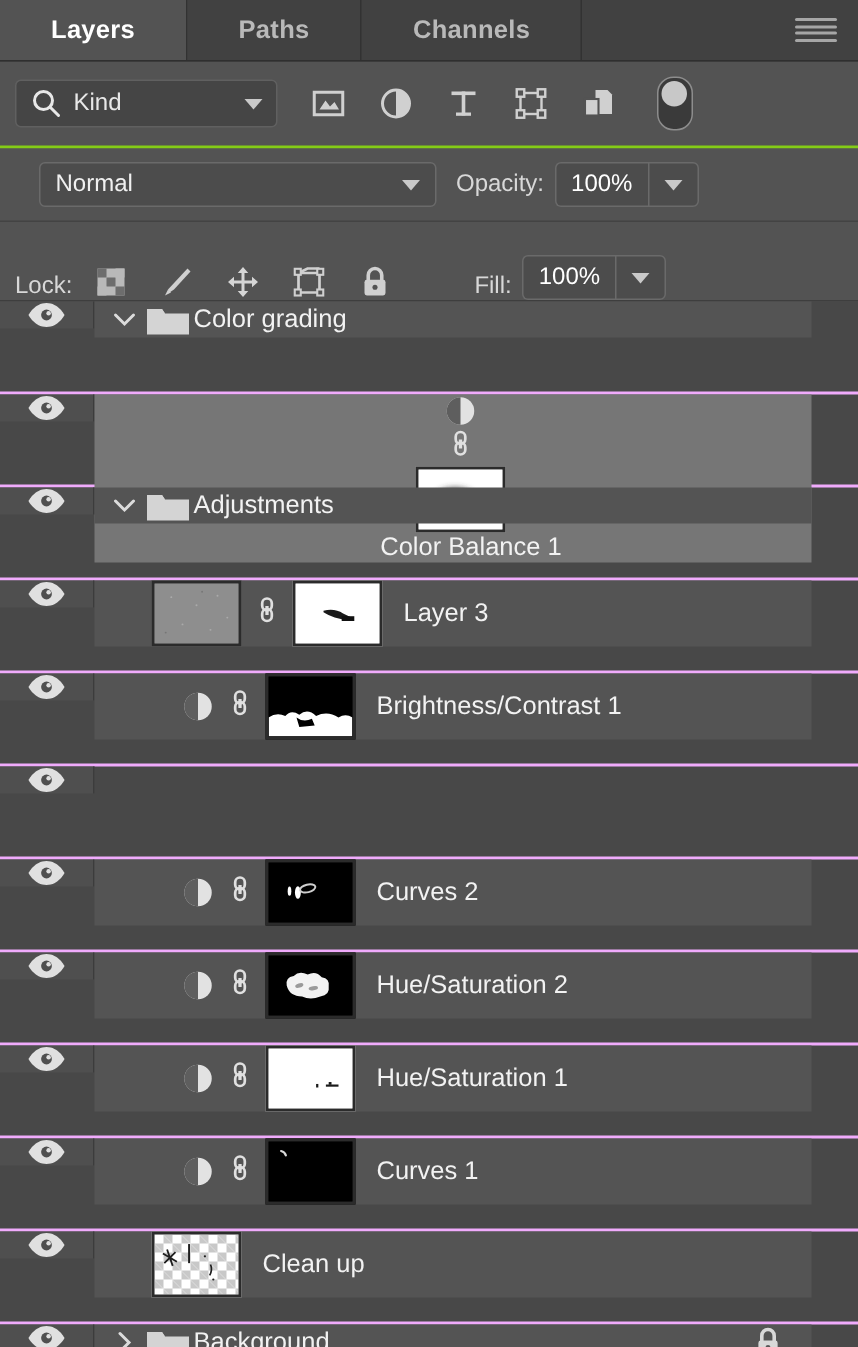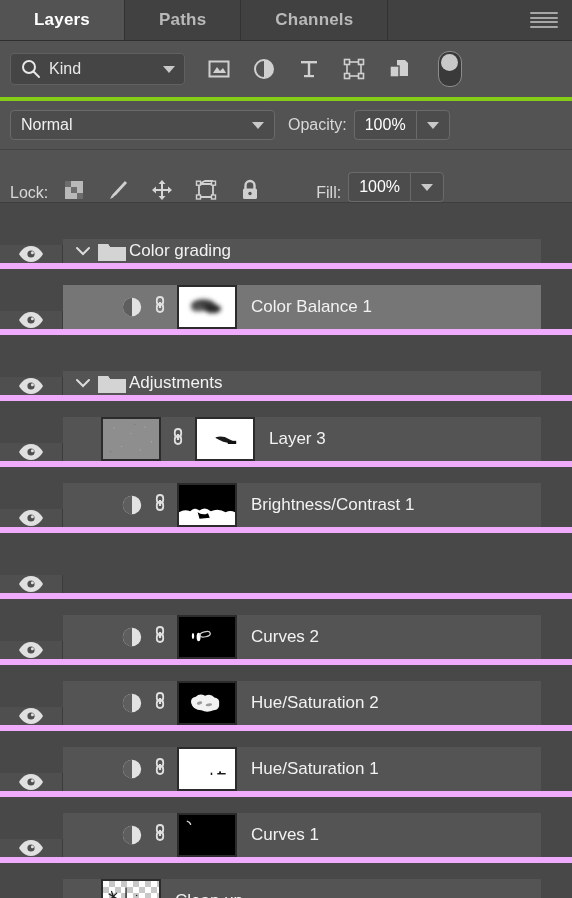--- a/index.html
+++ b/index.html
@@ -25,21 +25,21 @@
   .tabspacer{flex:1;border-right:none;}
   .hamburger{
     position:absolute;right:14px;top:12px;width:28px;height:16px;
     display:flex;flex-direction:column;justify-content:space-between;
   }
   .hamburger i{display:block;height:2px;background:#a6a6a6;border-radius:1px;}
 
   
   .filterrow{
     height:56px;background:#535353;display:flex;align-items:center;
-    padding:0 10px;border-bottom:4px solid #84cc16;
+    padding:0 10px;border-bottom:2px solid #84cc16;
   }
   .kind-select{
     width:175px;height:32px;background:#454545;border:1px solid #606060;
     border-radius:4px;display:flex;align-items:center;padding:0 8px;
     box-sizing:border-box;color:#e8e8e8;font-size:16px;position:relative;
   }
   .kind-select .lbl{margin-left:6px;}
   .chev{
     width:0;height:0;border-left:6px solid transparent;border-right:6px solid transparent;
     border-top:7px solid #c9c9c9;
@@ -52,21 +52,21 @@
     border:1px solid #8d8d8d;position:relative;margin-left:6px;
   }
   .toggle-pill .knob{
     position:absolute;left:2px;top:2px;width:17px;height:17px;border-radius:50%;
     background:#c8c8c8;
   }
 
   
   .blendrow{
     height:48px;background:#535353;display:flex;align-items:center;
-    padding:0 10px;border-bottom:1px solid #434343;
+    padding:0 26px;border-bottom:1px solid #434343;
   }
   .blend-select{
     width:265px;height:30px;background:#4c4c4c;border:1px solid #6a6a6a;
     border-radius:4px;display:flex;align-items:center;padding:0 10px;
     box-sizing:border-box;color:#f0f0f0;font-size:16px;position:relative;
   }
   .blend-select .chev{position:absolute;right:10px;}
   .fieldlabel{color:#d8d8d8;font-size:16px;margin:0 7px 0 13px;}
   .numgroup{display:flex;height:30px;}
   .numfield{
@@ -85,32 +85,32 @@
     height:52px;background:#535353;display:flex;align-items:flex-end;
     padding:0 10px;border-bottom:1px solid #3e3e3e;
   }
   .lockword{color:#d8d8d8;font-size:16px;margin-right:14px;}
   .lockicons{display:flex;align-items:center;gap:20px;}
   .lockicon{width:24px;height:24px;display:block;}
 
   
   .layerlist{position:relative;background:#484848;}
   .row{
-    height:60px;display:flex;align-items:flex-end;position:relative;
-    border-bottom:6px solid #f0abfc;
+    height:60px;display:flex;align-items:flex-start;position:relative;
+    border-bottom:2px solid #f0abfc;
   }
   .eyecell{
     width:62px;flex:none;background:#4f4f4f;display:flex;align-items:center;
     justify-content:center;border-right:1px solid #3c3c3c;
   }
   .rowbody{
     width:478px;flex:none;background:#545454;display:flex;align-items:center;
     padding-left:10px;box-sizing:border-box;position:relative;
   }
-  .row.selected .rowbody{background:#767676;}
+  .row.selected .rowbody{background:#767676;flex-direction:column;}
   .gutter{flex:1;background:#444444;}
 
   .disc{width:22px;height:22px;flex:none;}
   .folder{width:30px;height:24px;flex:none;}
   .twisty{width:20px;height:20px;flex:none;margin-right:4px;}
   .linkicon{width:16px;height:26px;flex:none;margin:0 9px;}
 
   .thumb{
     width:60px;height:44px;flex:none;border:2px solid #2b2b2b;box-sizing:border-box;
     background:#ffffff;position:relative;overflow:hidden;

